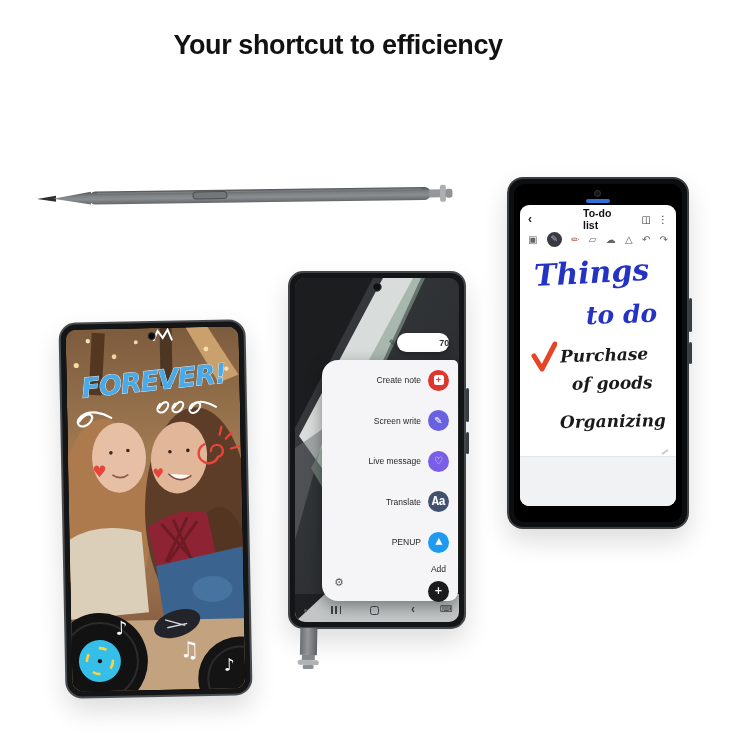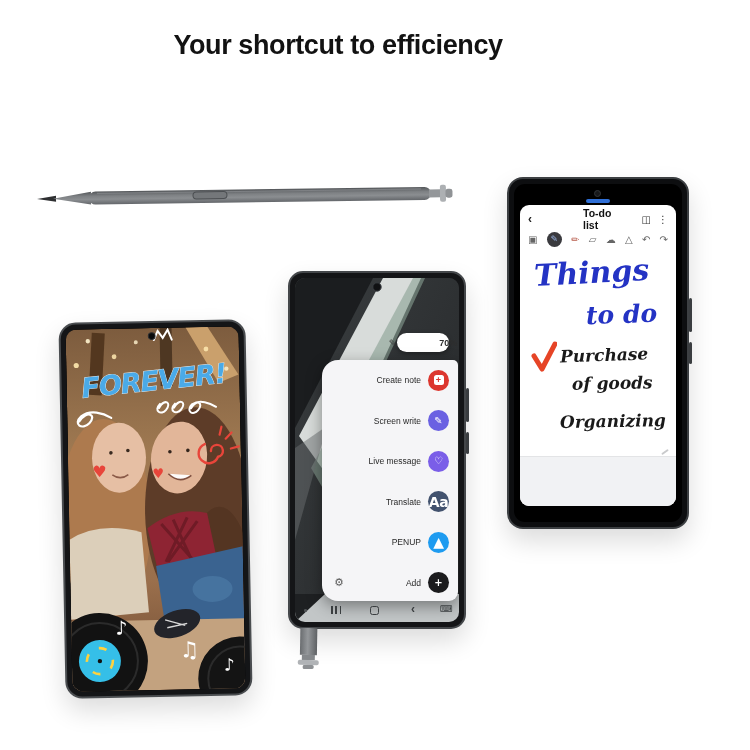--- a/index.html
+++ b/index.html
@@ -42,28 +42,28 @@
              background:#f5f5f7; border-radius:16px 5px 9px 16px;
              box-shadow:0 5px 16px rgba(0,0,0,.4);
              display:flex; flex-direction:column; justify-content:space-between;
              padding:9px 9px 7px 12px; }
   .ac-row { display:flex; align-items:center; justify-content:flex-end; gap:7px; height:22px; }
   .ac-row.last { justify-content:space-between; }
   .ac-label { font-size:8.5px; color:#282828; }
   .ac-ic { width:21px; height:21px; border-radius:50%; flex:0 0 21px;
            display:flex; align-items:center; justify-content:center; color:#fff; }
   .ac-ic .g { font-style:normal; font-weight:700; font-size:10px; line-height:1; font-family:"DejaVu Sans", sans-serif; }
-  .ac-ic .g.small { font-size:14px; letter-spacing:-0.5px; }
+  .ac-ic .g.small { font-size:12px; letter-spacing:-0.5px;font-family:Liberation Mono, monospace; }
   .sq { width:10px; height:10px; background:#fff; border-radius:2.5px;
         display:flex; align-items:center; justify-content:center; }
   .sq b { font-size:9px; font-weight:800; line-height:1; font-style:normal; }
   .sq .bar { display:block; width:5px; height:2.2px; border-radius:1px; }
   .dash { width:10px; height:10px; border:1.4px dashed #fff; border-radius:2.5px; }
   .gear { font-size:11px; color:#5a5a5a; line-height:1; font-family:"DejaVu Sans", sans-serif; }
-  .add-group { display:flex; align-items:center; gap:7px; }
+  .add-group { display:flex; align-items:center; gap:7px;flex-direction:column; }
 
   .mid-nav { position:absolute; left:0; bottom:2px; width:164px; height:20px; }
   .mid-nav .dot { position:absolute; left:9px; top:9px; width:2.5px; height:2.5px; border-radius:50%; background:#4e5254; }
   .recents { position:absolute; left:36px; top:6px; display:flex; gap:2.5px; }
   .recents i { display:block; width:1.8px; height:8px; background:#3a3e40; }
   .homebtn { position:absolute; left:75px; top:6px; width:9px; height:9px; border:1.6px solid #3a3e40; border-radius:2.5px; }
   .backbtn { position:absolute; left:116px; top:2px; font-size:12px; color:#3a3e40; font-weight:700; }
   .kbd { position:absolute; right:6px; top:4px; font-size:9px; color:#3a3e40; font-family:"DejaVu Sans", sans-serif; }
 
   .spen-dock { position:absolute; left:297px; top:628px; width:24px; height:42px; transform:rotate(1deg); }

